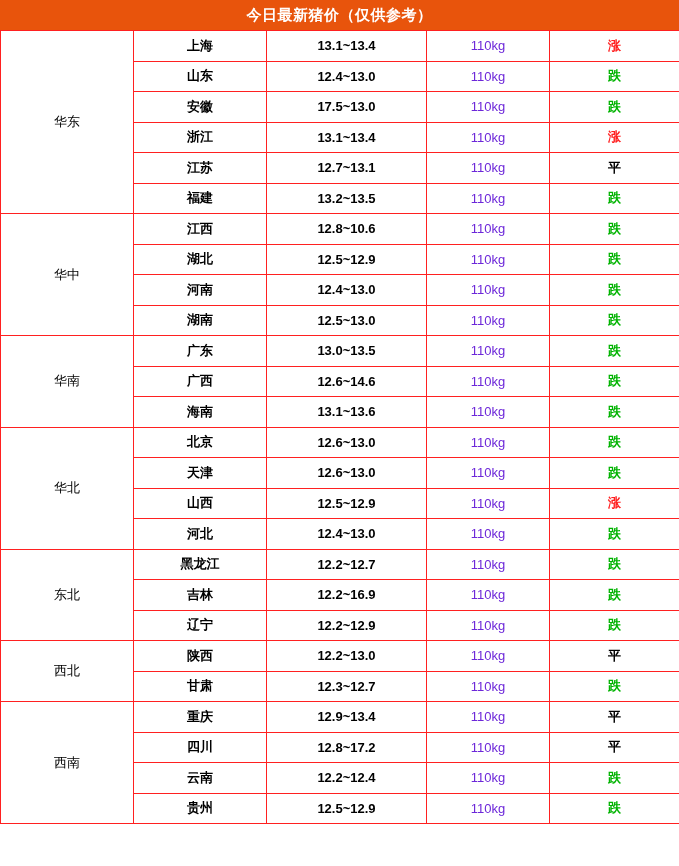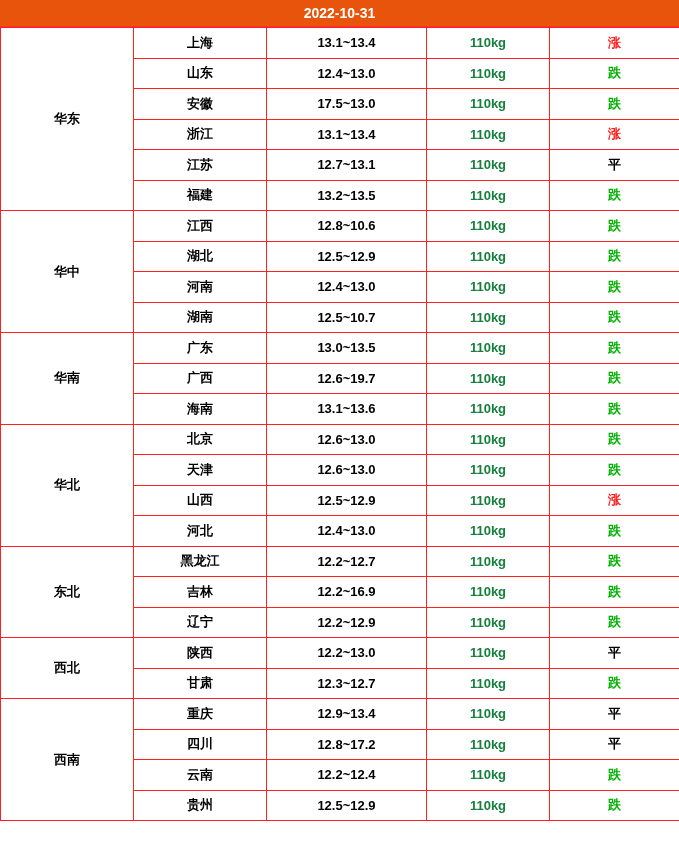--- a/index.html
+++ b/index.html
@@ -55,56 +55,56 @@
     overflow: hidden;
     white-space: nowrap;
   }
   col.c-region { width: 133px; }
   col.c-province { width: 133px; }
   col.c-price { width: 160px; }
   col.c-weight { width: 123px; }
   col.c-trend { width: 130px; }
 
   td.region {
-    font-weight: bold;
+    font-weight: normal;
     font-size: 14px;
     color: #000;
     margin-left: 24px;
   }
   td.province {
     font-weight: bold;
     font-size: 13.5px;
     color: #000;
     margin-top: 6px;
   }
   td.price {
     font-weight: bold;
     font-size: 12.5px;
     color: #000;
     font-family: "Liberation Sans", sans-serif;
   }
   td.weight {
-    font-weight: bold;
+    font-weight: normal;
     font-size: 12.5px;
-    color: #15803d;
+    color: #6d28d9;
   }
   td.trend {
     font-weight: bold;
     font-size: 14px;
   }
   .t-up { color: #ff2020; }
   .t-down { color: #00b300; }
   .t-flat { color: #000000; }
 </style>
 </head>
 <body>
 
 <div class="sheet">
 
-  <div class="date-bar">2022-10-31</div>
+  <div class="title-bar">今日最新猪价（仅供参考）</div>
 
   <table class="price">
     <colgroup>
       <col class="c-region">
       <col class="c-province">
       <col class="c-price">
       <col class="c-weight">
       <col class="c-trend">
     </colgroup>
     <tbody id="table-body">
@@ -159,34 +159,34 @@
           <td class="trend t-down">跌</td>
         </tr>
         <tr>
           <td class="province">河南</td>
           <td class="price">12.4~13.0</td>
           <td class="weight">110kg</td>
           <td class="trend t-down">跌</td>
         </tr>
         <tr>
           <td class="province">湖南</td>
-          <td class="price">12.5~10.7</td>
+          <td class="price">12.5~13.0</td>
           <td class="weight">110kg</td>
           <td class="trend t-down">跌</td>
         </tr>
         <tr>
           <td class="region" rowspan="3">华南</td>
           <td class="province">广东</td>
           <td class="price">13.0~13.5</td>
           <td class="weight">110kg</td>
           <td class="trend t-down">跌</td>
         </tr>
         <tr>
           <td class="province">广西</td>
-          <td class="price">12.6~19.7</td>
+          <td class="price">12.6~14.6</td>
           <td class="weight">110kg</td>
           <td class="trend t-down">跌</td>
         </tr>
         <tr>
           <td class="province">海南</td>
           <td class="price">13.1~13.6</td>
           <td class="weight">110kg</td>
           <td class="trend t-down">跌</td>
         </tr>
         <tr>

